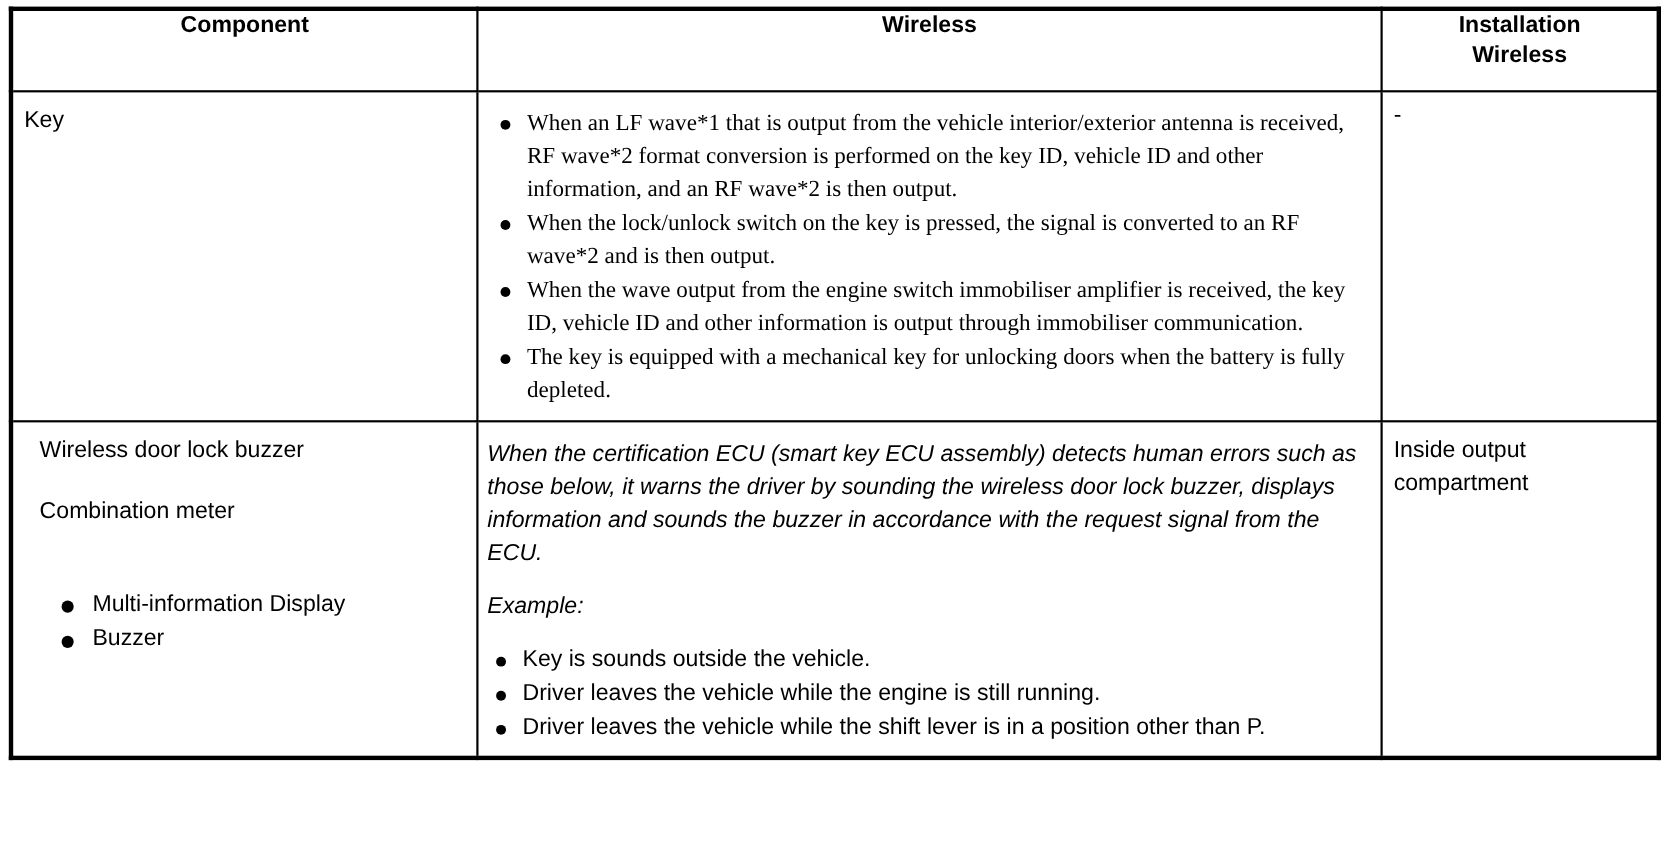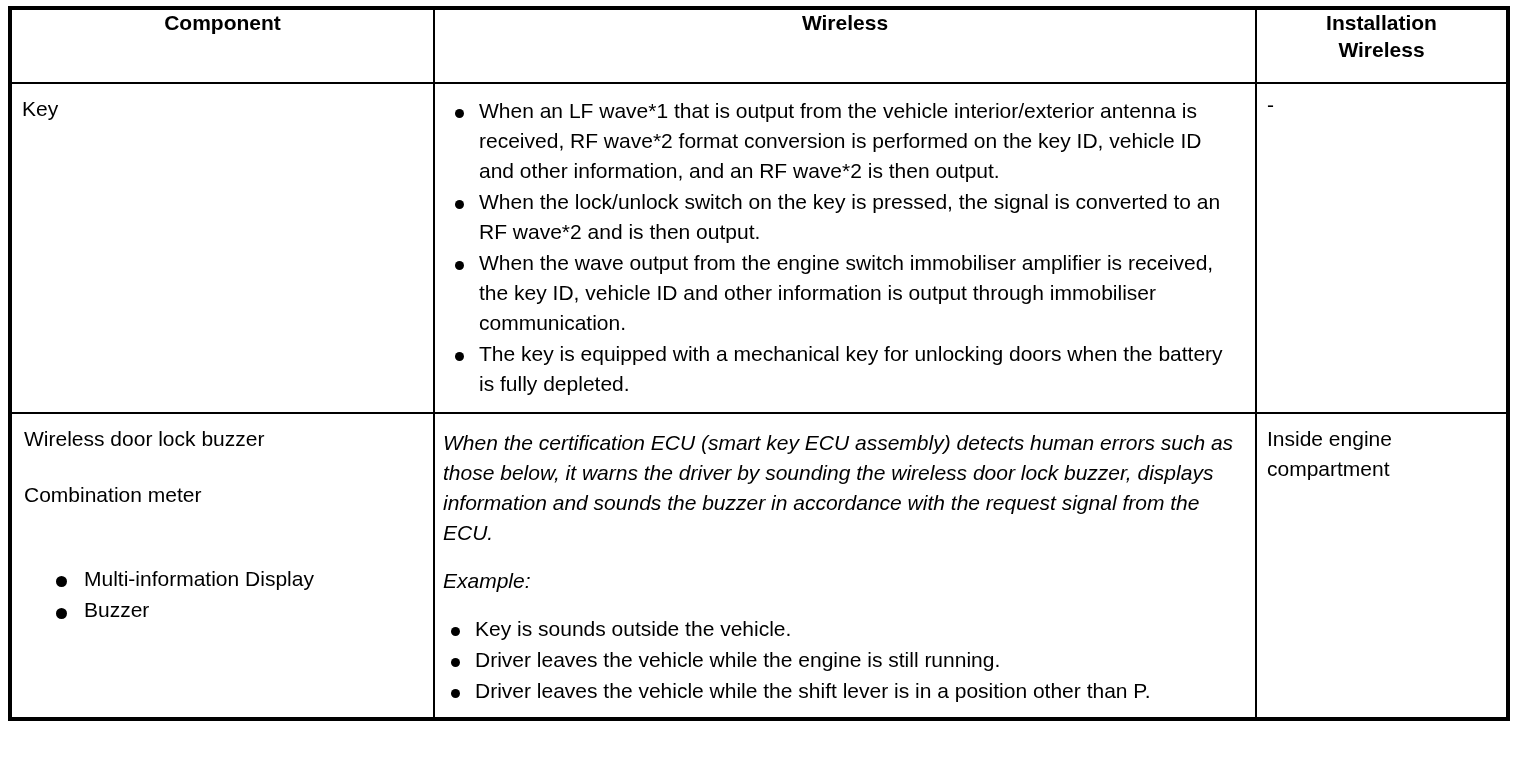--- a/index.html
+++ b/index.html
@@ -59,21 +59,21 @@
 
   
   .cell {
     padding: 10px 16px 12px 12px;
     font-size: 21px;
     line-height: 1.42;
   }
   td.v-mid { vertical-align: middle; }
 
   .plain-line {
-    margin: 0 0 0 4px;
+    margin: 0 0 0 16px;
   }
   .para {
     margin: 0 0 0 0;
     font-size: 21px;
     line-height: 1.43;
     font-style: italic;
   }
   .spacer-sm { height: 18px; }
   .spacer-md { height: 26px; }
 
@@ -114,21 +114,21 @@
     padding-left: 34px;
     line-height: 1.45;
   }
   ul.bl.sub > li .bullet {
     left: 6px;
     width: 11px;
     height: 11px;
   }
 
   
-  .row1-fn { padding: 12px 14px 12px 12px; }
+  .row1-fn { padding: 12px 14px 12px 12px; font-family: Liberation Serif, serif; }
   .row1-comp { padding-left: 10px; }
   .row1-install { padding-left: 10px; }
 
   
   .row2-comp { padding-left: 8px; }
   .row2-fn   { padding: 14px 14px 10px 8px; }
   .row2-install { padding-left: 10px; }
 
   .dash { font-size: 21px; line-height: 1; }
 </style>
@@ -229,20 +229,20 @@
               </li>
               <li>
                 <span class="bullet"></span>
                 <span>Driver leaves the vehicle while the shift lever is in a position other than P.</span>
               </li>
             </ul>
           </div>
         </td>
 
         <td class="v-mid">
-          <div class="cell row2-install">Inside engine compartment</div>
+          <div class="cell row2-install">Inside output compartment</div>
         </td>
       </tr>
 
     </tbody>
   </table>
 
 </div>
 
 </body></html>

